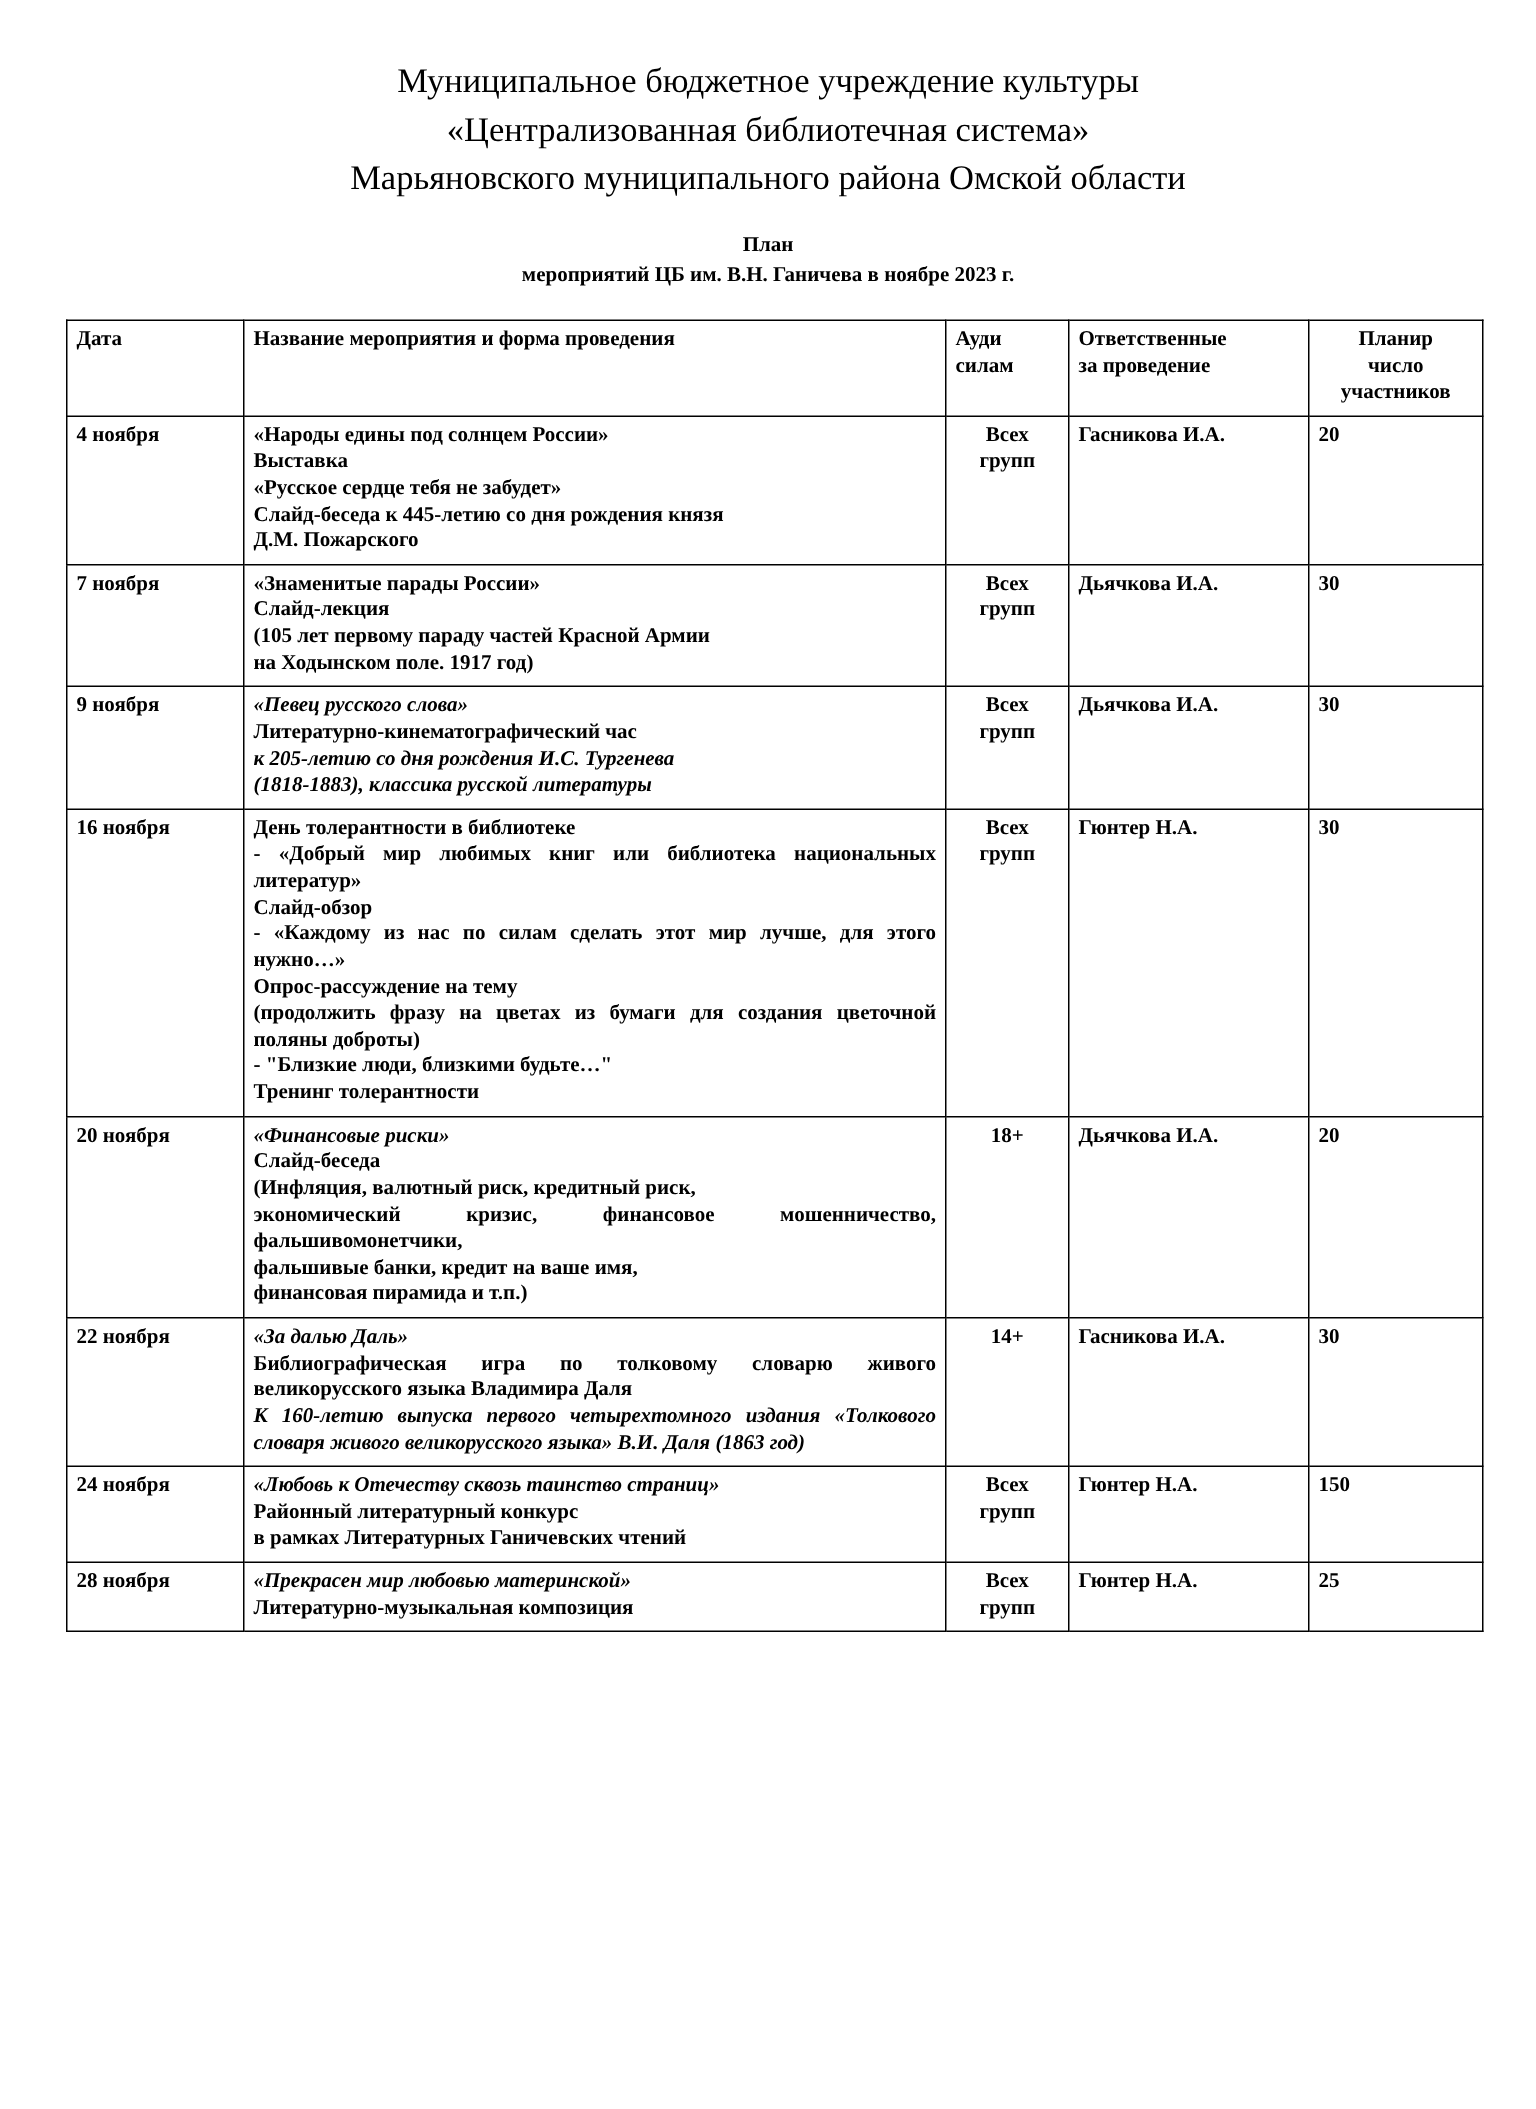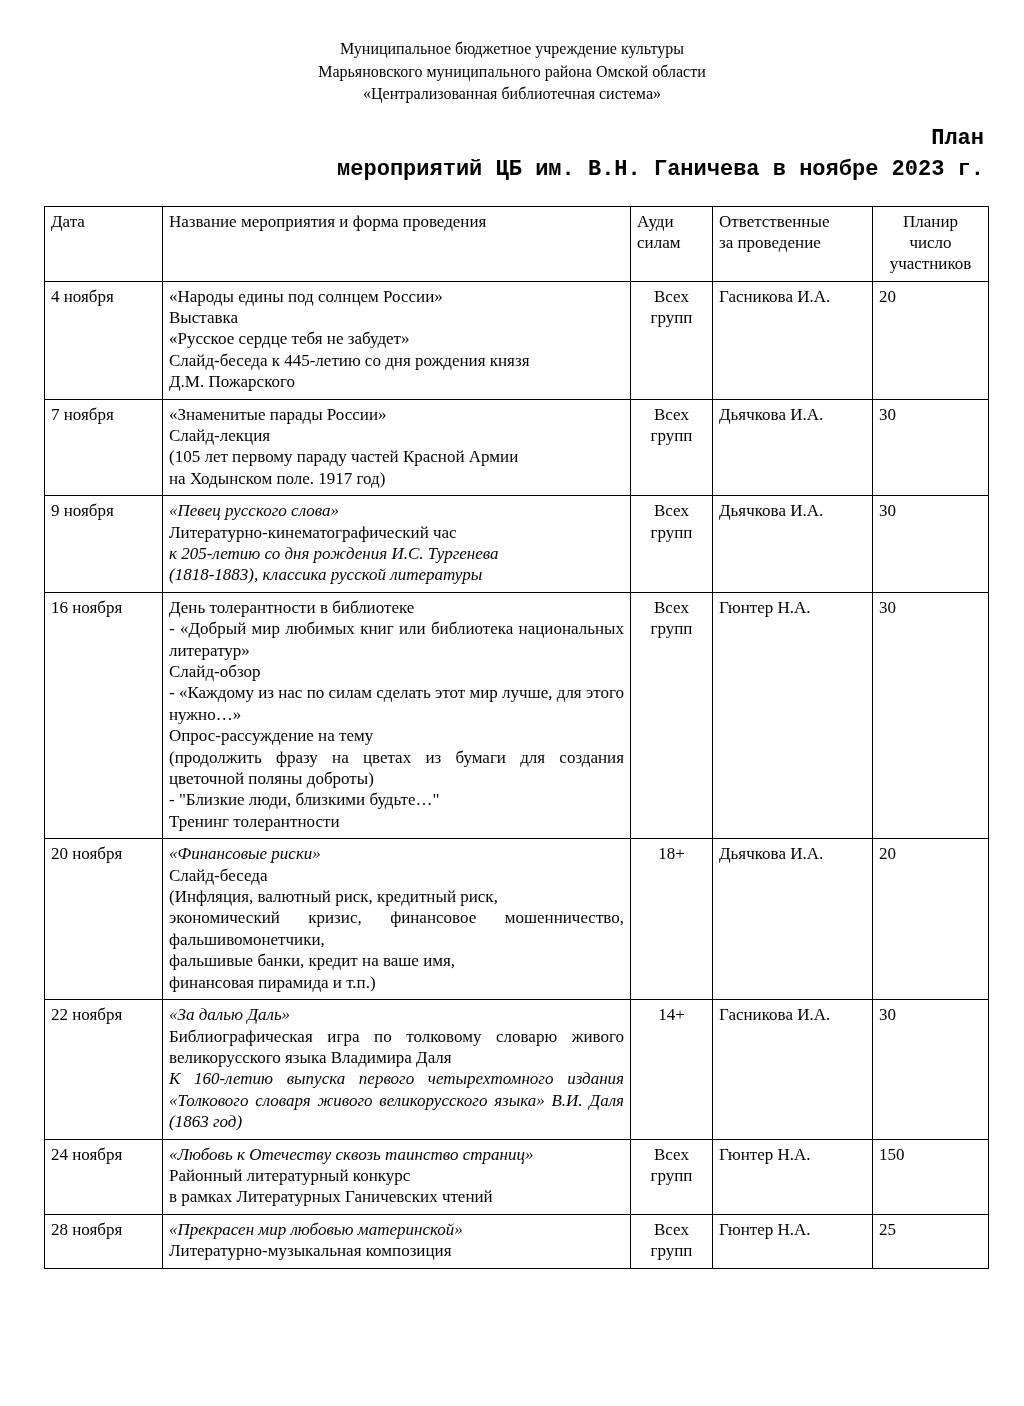--- a/index.html
+++ b/index.html
@@ -14,45 +14,44 @@
     color: #000000;
   }
   .page {
     width: 1024px;
     min-height: 1406px;
     box-sizing: border-box;
     padding: 38px 40px 10px 40px;
   }
   .head-block {
     text-align: center;
-    font-size: 16px;
+    font-size: 23px;
     line-height: 1.42;
   }
   .head-line { white-space: nowrap; }
   .title-block {
-    text-align: right;
+    text-align: center;
     font-weight: bold;
-    font-size: 22px;
+    font-size: 14px;
     line-height: 1.40;
     margin-top: 18px;
-    font-family: Liberation Mono, monospace;
   }
   table.plan {
     border-collapse: collapse;
     width: 944px;
     margin: 20px 0 0 4px;
     table-layout: fixed;
   }
   table.plan td, table.plan th {
     border: 1.2px solid #000000;
     vertical-align: top;
     padding: 4px 6px 6px 6px;
-    font-size: 17px;
+    font-size: 14px;
     line-height: 1.26;
-    font-weight: normal;
+    font-weight: bold;
   }
   col.c-date  { width: 118px; }
   col.c-name  { width: 468px; }
   col.c-aud   { width: 82px; }
   col.c-resp  { width: 160px; }
   col.c-count { width: 116px; }
 
   .hdr td {
     text-align: left;
   }
@@ -68,22 +67,22 @@
   .it { font-style: italic; }
   .just { text-align: justify; text-align-last: left; }
 </style>
 </head>
 <body>
 
 <div class="page">
 
   <div class="head-block">
     <div class="head-line">Муниципальное бюджетное учреждение культуры</div>
+    <div class="head-line">«Централизованная библиотечная система»</div>
     <div class="head-line">Марьяновского муниципального района Омской области</div>
-    <div class="head-line">«Централизованная библиотечная система»</div>
   </div>
 
   <div class="title-block">
     <div>План</div>
     <div>мероприятий ЦБ им. В.Н. Ганичева в ноябре 2023 г.</div>
   </div>
 
   <table class="plan">
     <colgroup>
       <col class="c-date">

